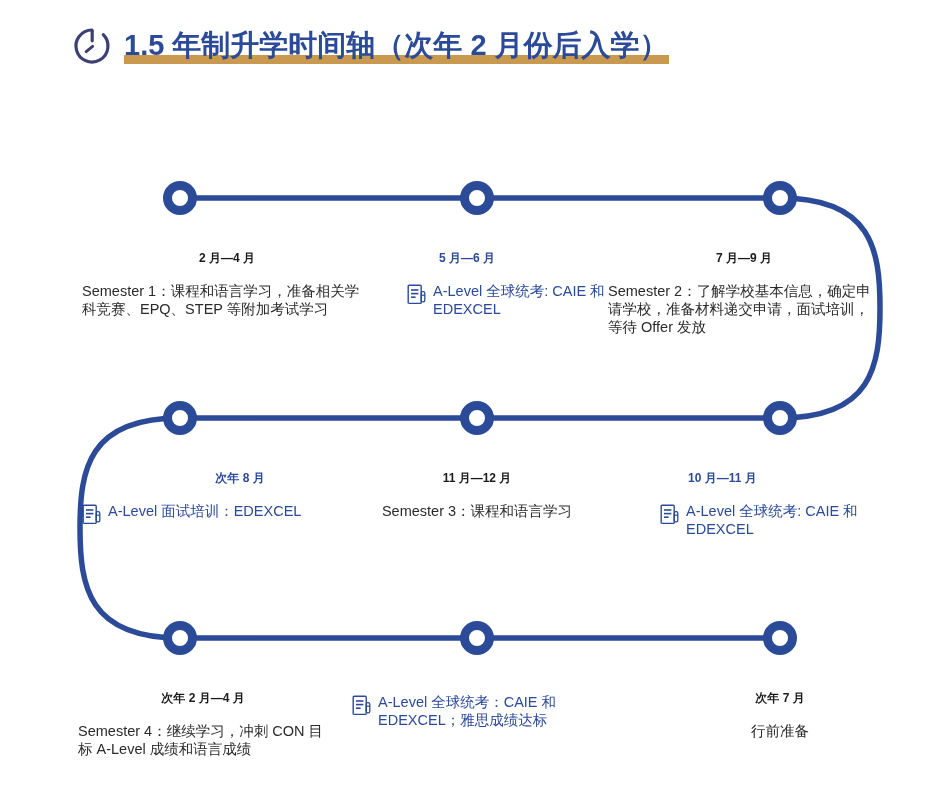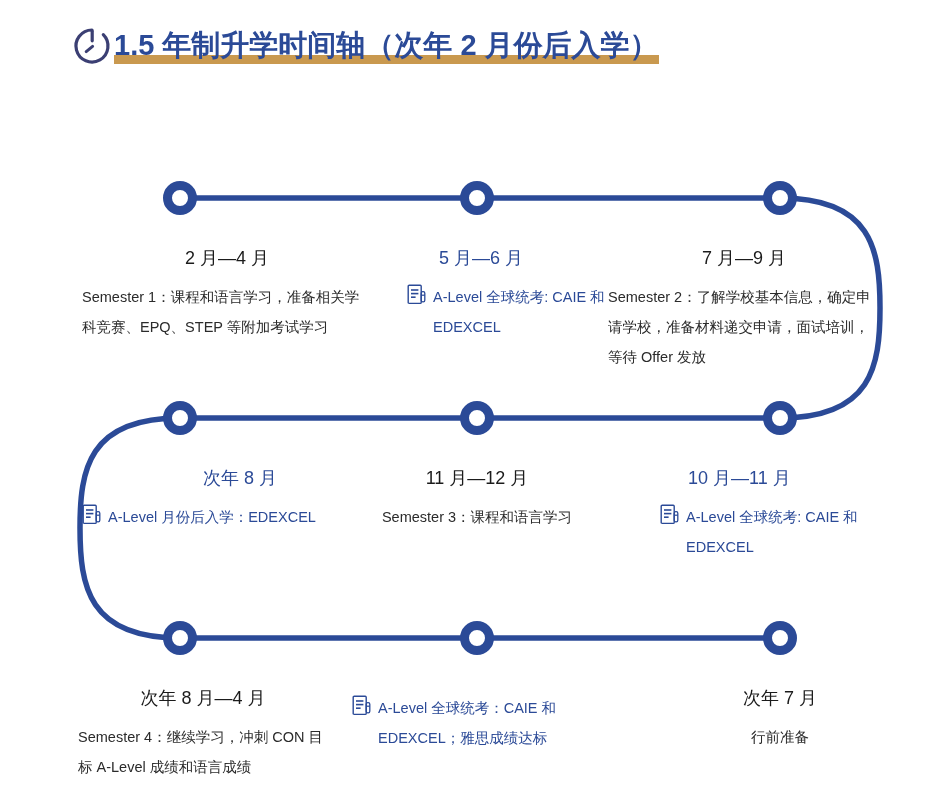--- a/index.html
+++ b/index.html
@@ -16,21 +16,21 @@
     overflow: hidden;
   }
 
   
   #title-bar {
     position: absolute;
     left: 72px;
     top: 24px;
     display: flex;
     align-items: center;
-    gap: 2px;
+    gap: 12px;
   }
   #clock-icon {
     width: 40px;
     height: 40px;
     flex: 0 0 40px;
     margin-top: 2px;
   }
   #title-text-wrap {
     position: relative;
     display: inline-block;
@@ -65,22 +65,22 @@
     z-index: 1;
     pointer-events: none;
   }
 
   
   .tl-item {
     position: absolute;
     z-index: 2;
   }
   .tl-period {
-    font-size: 18px;
-    font-weight: normal;
+    font-size: 12px;
+    font-weight: bold;
     color: #1b1b1b;
     line-height: 26px;
     white-space: nowrap;
   }
   .tl-period.accent {
     color: #2b4a97;
   }
   .tl-desc-row {
     display: flex;
     align-items: flex-start;
@@ -88,21 +88,21 @@
     margin-top: 11px;
   }
   .doc-icon {
     width: 19px;
     height: 21px;
     flex: 0 0 19px;
     margin-top: 2px;
   }
   .tl-desc {
     font-size: 14.5px;
-    line-height: 30px;
+    line-height: 18px;
     color: #2b2b2b;
   }
   .tl-desc.accent {
     color: #2b4a97;
   }
   .center {
     text-align: center;
   }
   .tl-item.center .tl-desc-row {
     justify-content: center;
@@ -190,21 +190,21 @@
     <span class="doc-icon">
       <svg viewBox="0 0 19 21" width="19" height="21" aria-hidden="true">
         <rect x="1.2" y="1.2" width="13" height="18.2" rx="1" fill="none" stroke="#2b4a97" stroke-width="1.4"></rect>
         <line x1="4" y1="6" x2="11.4" y2="6" stroke="#2b4a97" stroke-width="1.6"></line>
         <line x1="4" y1="9.6" x2="11.4" y2="9.6" stroke="#2b4a97" stroke-width="1.6"></line>
         <line x1="4" y1="13.2" x2="8.6" y2="13.2" stroke="#2b4a97" stroke-width="1.6"></line>
         <rect x="14.2" y="7.6" width="3.6" height="10.2" rx="1.6" fill="none" stroke="#2b4a97" stroke-width="1.3"></rect>
         <line x1="14.2" y1="11.2" x2="17.8" y2="11.2" stroke="#2b4a97" stroke-width="1.2"></line>
       </svg>
     </span>
-    <div class="tl-desc accent">A-Level 月份后入学：EDEXCEL</div>
+    <div class="tl-desc accent">A-Level 面试培训：EDEXCEL</div>
   </div>
 </div>
 
 <div class="tl-item center" style="left:357px; top:465px; width:240px;">
   <div class="tl-period center">11 月—12 月</div>
   <div class="tl-desc-row">
     <div class="tl-desc center">Semester 3：课程和语言学习</div>
   </div>
 </div>
 
@@ -219,21 +219,21 @@
         <line x1="4" y1="13.2" x2="8.6" y2="13.2" stroke="#2b4a97" stroke-width="1.6"></line>
         <rect x="14.2" y="7.6" width="3.6" height="10.2" rx="1.6" fill="none" stroke="#2b4a97" stroke-width="1.3"></rect>
         <line x1="14.2" y1="11.2" x2="17.8" y2="11.2" stroke="#2b4a97" stroke-width="1.2"></line>
       </svg>
     </span>
     <div class="tl-desc accent">A-Level 全球统考: CAIE 和 EDEXCEL</div>
   </div>
 </div>
 
 <div class="tl-item" style="left:78px; top:685px; width:250px;">
-  <div class="tl-period center">次年 8 月—4 月</div>
+  <div class="tl-period center">次年 2 月—4 月</div>
   <div class="tl-desc-row">
     <div class="tl-desc">Semester 4：继续学习，冲刺 CON 目标 A-Level 成绩和语言成绩</div>
   </div>
 </div>
 
 <div class="tl-item" style="left:352px; top:682px; width:258px;">
   <div class="tl-desc-row">
     <span class="doc-icon">
       <svg viewBox="0 0 19 21" width="19" height="21" aria-hidden="true">
         <rect x="1.2" y="1.2" width="13" height="18.2" rx="1" fill="none" stroke="#2b4a97" stroke-width="1.4"></rect>

